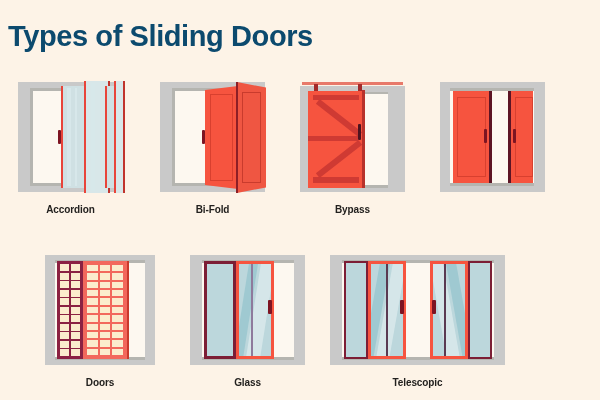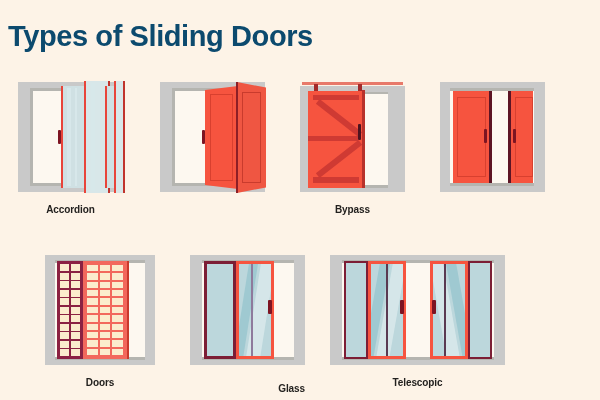--- a/index.html
+++ b/index.html
@@ -144,20 +144,21 @@
 
     <div class="panel-red" style="left:45px; top:4px; width:33px; height:103px; clip-path:polygon(0 4% ,100% 0, 100% 100%, 0 96%);">
       <div class="inset-line" style="left:5px; top:8px; right:5px; bottom:8px;"></div>
     </div>
     <div class="panel-red-dark" style="left:77px; top:0px; width:29px; height:111px; clip-path:polygon(0 0, 100% 5%, 100% 95%, 0 100%); background:#ef5642;">
       <div class="inset-line" style="left:5px; top:10px; right:5px; bottom:10px; border-color:#c93b2d;"></div>
     </div>
     <div style="position:absolute; left:76px; top:0px; width:2px; height:111px; background:#8d1f26;"></div>
     <div class="handle" style="left:42px; top:48px; width:3px; height:14px;"></div>
   </div>
+  <div class="door-label" style="top:122px;">Bi-Fold</div>
 </div>
 
 <div class="door-cell" style="left:300px; top:82px; width:105px; height:110px;">
   <div class="door-art">
     <div class="frame-outer" style="left:0; top:4px; height:106px;"></div>
     <div class="frame-inner" style="left:8px; top:10px; width:80px; height:96px;"></div>
     <div class="jamb" style="left:8px; top:10px; width:80px; height:2px;"></div>
     <div class="jamb" style="left:8px; top:103px; width:80px; height:3px;"></div>
 
     <div class="rail" style="left:2px; top:0px; width:101px; height:3px;"></div>
@@ -288,21 +289,21 @@
 
     <div style="position:absolute; left:46px; top:6px; width:38px; height:98px; background:#f6543f; padding:3px; box-sizing:border-box; overflow:hidden;">
       <div class="glass" style="left:3px; top:3px; right:3px; bottom:3px; overflow:hidden;">
         <div class="glass-streak" style="left:2px; top:-10px; width:9px; height:120px; transform:rotate(9deg);"></div>
         <div class="glass-streak pale" style="left:14px; top:-10px; width:14px; height:120px; transform:rotate(9deg);"></div>
       </div>
       <div style="position:absolute; left:15px; top:3px; width:2px; height:92px; background:#8e7a9c;"></div>
     </div>
     <div class="handle" style="left:78px; top:45px; width:4px; height:14px;"></div>
   </div>
-  <div class="door-label" style="top:128px;text-align:right;">Glass</div>
+  <div class="door-label" style="top:122px;">Glass</div>
 </div>
 
 <div class="door-cell" style="left:330px; top:255px; width:175px; height:110px;">
   <div class="door-art">
     <div class="frame-outer"></div>
     <div class="frame-inner" style="left:12px; top:5px; width:152px; height:100px;"></div>
     <div class="jamb" style="left:12px; top:5px; width:152px; height:3px;"></div>
     <div class="jamb" style="left:12px; top:102px; width:152px; height:3px;"></div>
 
     <div style="position:absolute; left:14px; top:6px; width:24px; height:98px; background:#7c1e35; padding:3px; box-sizing:border-box;">

